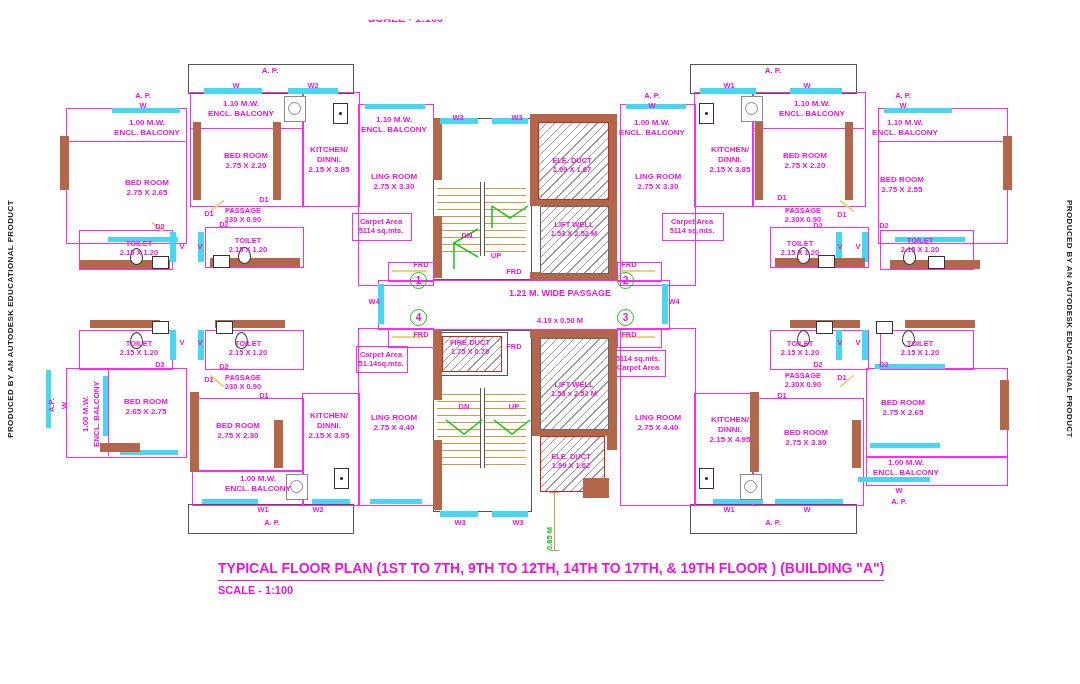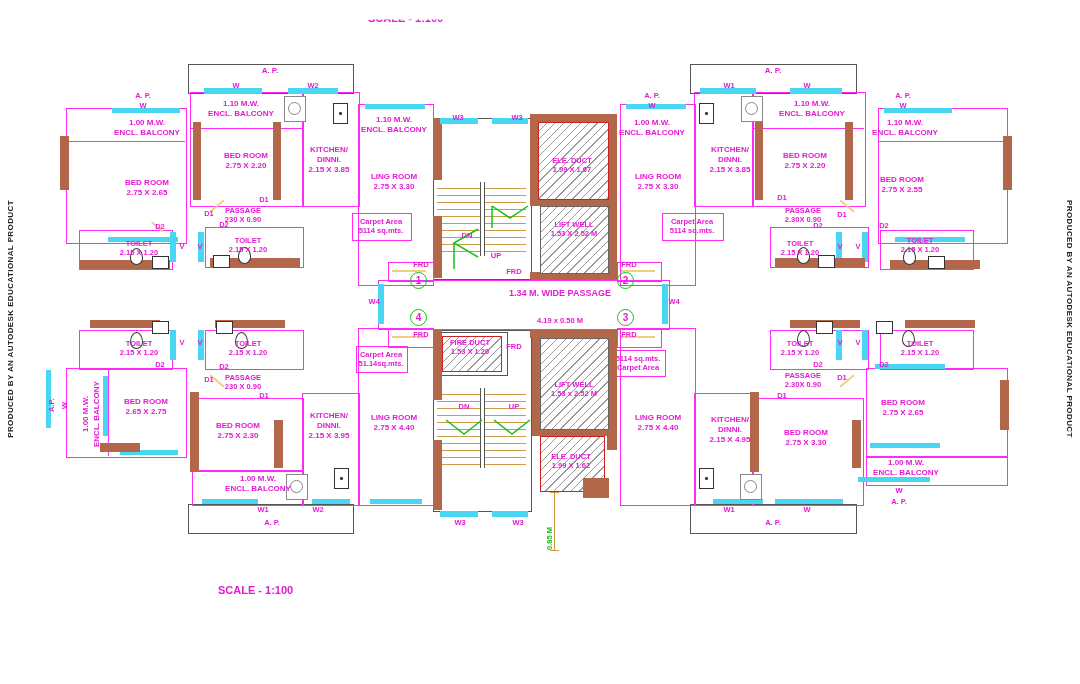--- a/index.html
+++ b/index.html
@@ -348,56 +348,57 @@
   <div class="lbl sm" style="left:421px;top:260px">FRD</div>
   <div class="lbl sm" style="left:514px;top:267px">FRD</div>
   <div class="lbl sm" style="left:629px;top:260px">FRD</div>
   <div class="lbl sm" style="left:421px;top:330px">FRD</div>
   <div class="lbl sm" style="left:514px;top:342px">FRD</div>
   <div class="lbl sm" style="left:629px;top:330px">FRD</div>
   <div class="circ" style="left:410px;top:272px">1</div>
   <div class="circ" style="left:617px;top:272px">2</div>
   <div class="circ" style="left:410px;top:309px">4</div>
   <div class="circ" style="left:617px;top:309px">3</div>
-  <div class="lbl" style="left:560px;top:288px;font-size:9px">1.34 M. WIDE PASSAGE</div>
+  <div class="lbl" style="left:560px;top:288px;font-size:9px">1.21 M. WIDE PASSAGE</div>
   <div class="lbl sm" style="left:560px;top:316px">4.19 x 0.50 M</div>
 
   <div class="bbox" style="left:433px;top:330px;width:97px;height:180px"></div>
   <div class="bbox" style="left:436px;top:332px;width:70px;height:42px"></div>
   <div class="hat" style="left:442px;top:336px;width:58px;height:34px"></div>
   <div class="st" style="left:437px;top:388px;width:89px;height:80px"></div>
   <div class="a" style="left:480px;top:388px;width:3px;height:80px;background:#fff;border-left:1px solid #555;border-right:1px solid #555"></div>
   <div class="blk" style="left:433px;top:330px;width:9px;height:70px"></div>
   <div class="blk" style="left:433px;top:440px;width:9px;height:70px"></div>
   <div class="win" style="left:440px;top:511px;width:38px;height:6px"></div>
   <div class="win" style="left:492px;top:511px;width:36px;height:6px"></div>
   <svg class="a" style="left:442px;top:414px" width="44" height="30">
     <polyline points="4,6 22,20 40,6" fill="none" stroke="#15c215" stroke-width="1.5"></polyline>
   </svg>
   <svg class="a" style="left:490px;top:414px" width="44" height="30">
     <polyline points="4,6 22,20 40,6" fill="none" stroke="#15c215" stroke-width="1.5"></polyline>
   </svg>
   <div class="lbl sm" style="left:464px;top:402px">DN</div>
   <div class="lbl sm" style="left:514px;top:402px">UP</div>
   <div class="lbl sm" style="left:470px;top:338px">FIRE DUCT
-1.53 X 1.20</div>
+1.75 X 0.79</div>
   <div class="lbl sm" style="left:460px;top:518px">W3</div>
   <div class="lbl sm" style="left:518px;top:518px">W3</div>
 
   <div class="blk" style="left:530px;top:330px;width:87px;height:8px"></div>
   <div class="blk" style="left:532px;top:338px;width:8px;height:90px"></div>
   <div class="blk" style="left:607px;top:330px;width:10px;height:120px"></div>
   <div class="blk" style="left:532px;top:428px;width:78px;height:8px"></div>
   <div class="hatg" style="left:540px;top:338px;width:67px;height:90px"></div>
   <div class="hat" style="left:540px;top:436px;width:63px;height:54px"></div>
   <div class="blk" style="left:583px;top:478px;width:26px;height:20px"></div>
   <div class="lbl sm" style="left:574px;top:380px">LIFT WELL
 1.53 x 2.52 M</div>
   <div class="lbl sm" style="left:571px;top:452px">ELE. DUCT
 1.99 X 1.62</div>
   <div class="dim" style="left:554px;top:492px;width:1px;height:58px"></div>
   <div class="dim" style="left:550px;top:492px;width:9px;height:1px"></div>
   <div class="dim" style="left:550px;top:550px;width:9px;height:1px"></div>
   <div class="lbl sm vt" style="left:545px;top:524px;transform:rotate(180deg);height:30px;color:#15c215">0.85 M</div>
 
+  <div class="lbl" style="left:218px;top:560px;transform:none;font-size:14px;font-weight:bold;text-align:left;border-bottom:1.5px solid #e61ad4;padding-bottom:2px">TYPICAL FLOOR PLAN (1ST TO 7TH, 9TH TO 12TH, 14TH TO 17TH, &amp; 19TH FLOOR ) (BUILDING "A")</div>
   <div class="lbl" style="left:218px;top:584px;transform:none;font-size:11px;text-align:left">SCALE - 1:100</div>
 
 </div>
 
 </body></html>

